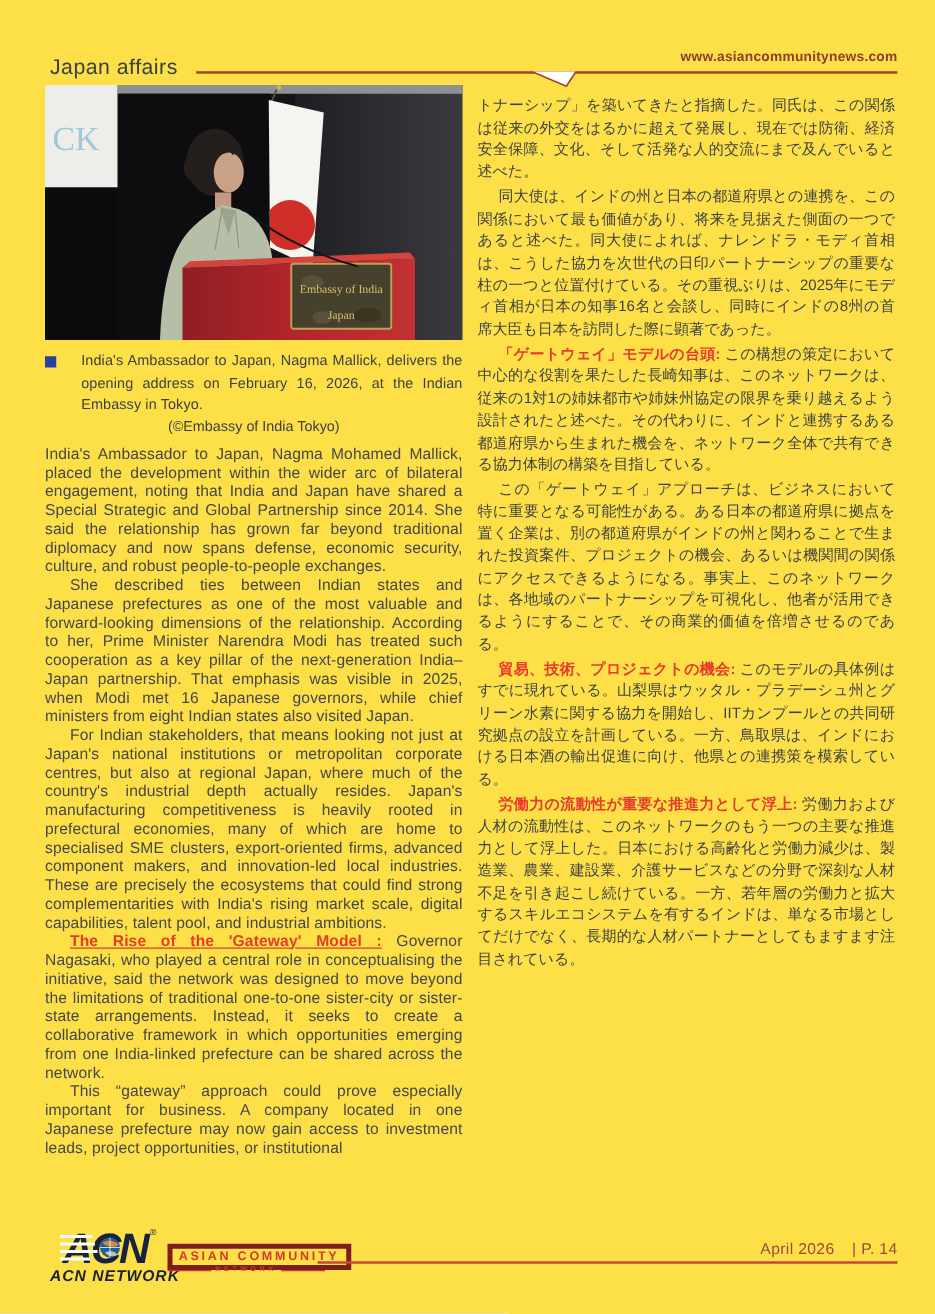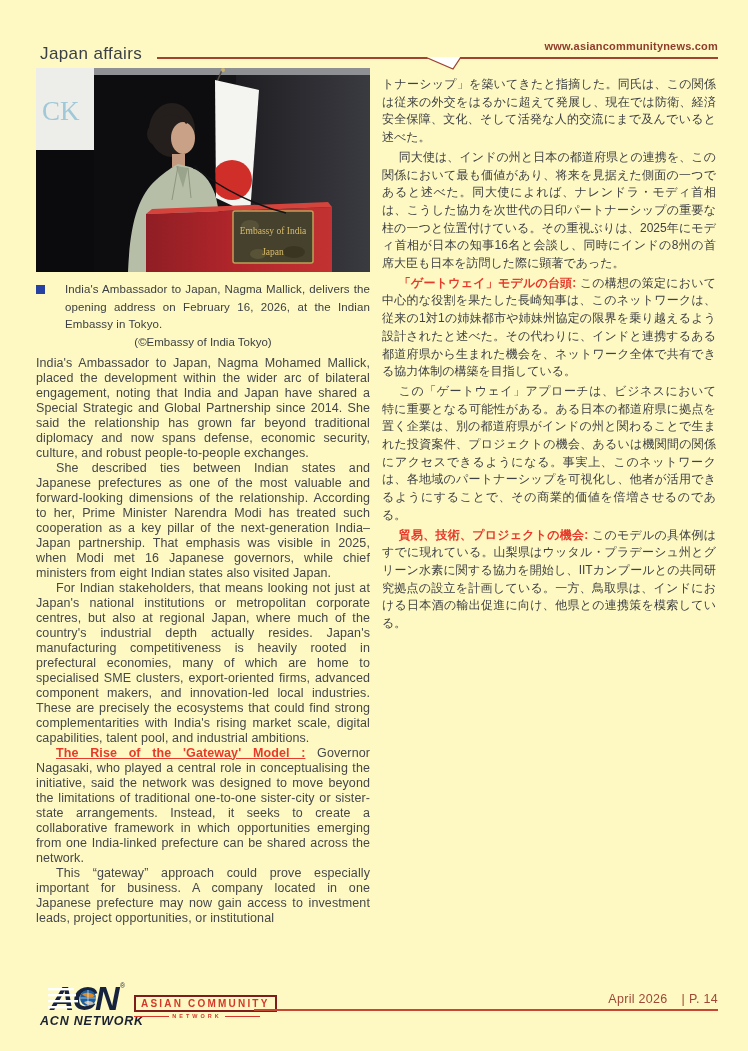--- a/index.html
+++ b/index.html
@@ -1,18 +1,18 @@
 <!DOCTYPE html>
 <html><head>
 <meta charset="utf-8">
 <style>
   html,body { margin:0; padding:0; background:#e9e9e9; }
   .page {
     position:relative; width:748px; height:1051px; margin:0 auto;
-    background:#fef9c3; overflow:hidden;
+    background:#fde047; overflow:hidden;
     font-family:"Liberation Sans", sans-serif;
   }
   
   .section-title {
     position:absolute; left:40px; top:44px;
     font-size:17px; letter-spacing:.4px; color:#3a4046;
   }
   .header-rule {
     position:absolute; left:157px; top:57px; width:561px; height:1.5px;
     background:#a0432f;
@@ -48,21 +48,21 @@
   .para-jp:not(:first-child) { text-indent:1.4em; }
   .lead-jp { color:#e63a2b; font-weight:bold; }
   
   .acn-logo { position:absolute; left:48px; top:980px; }
   .logo-name {
     position:absolute; left:40px; top:1014px;
     font-size:12.5px; font-weight:bold; letter-spacing:.8px; color:#1a2130;font-style:italic;
   }
   .network-box {
     position:absolute; left:134px; top:995px;
-    border:2px solid #7f1d1d; padding:1px 5px; white-space:nowrap;
+    border:4px solid #7f1d1d; padding:1px 5px; white-space:nowrap;
     font-size:10px; font-weight:bold; letter-spacing:2.2px; color:#d5382a;
   }
   .network-sub {
     position:absolute; left:134px; top:1013px; width:126px;
     display:flex; align-items:center; gap:3px;
     font-size:5.5px; font-weight:bold; letter-spacing:3px; color:#d5382a;
   }
   .network-sub .dash { flex:1; height:1px; background:#d5382a; }
   .footer-rule {
     position:absolute; left:254px; top:1009px; width:464px; height:2px;
@@ -160,20 +160,21 @@
         <p class="para-en">This “gateway” approach could prove especially important for business. A company located in one Japanese prefecture may now gain access to investment leads, project opportunities, or institutional</p>
       </div>
   </div>
 
   <div class="col-right" id="col-jp">
       <p class="para-jp">トナーシップ」を築いてきたと指摘した。同氏は、この関係は従来の外交をはるかに超えて発展し、現在では防衛、経済安全保障、文化、そして活発な人的交流にまで及んでいると述べた。</p>
       <p class="para-jp">同大使は、インドの州と日本の都道府県との連携を、この関係において最も価値があり、将来を見据えた側面の一つであると述べた。同大使によれば、ナレンドラ・モディ首相は、こうした協力を次世代の日印パートナーシップの重要な柱の一つと位置付けている。その重視ぶりは、2025年にモディ首相が日本の知事16名と会談し、同時にインドの8州の首席大臣も日本を訪問した際に顕著であった。</p>
       <p class="para-jp"><span class="lead-jp">「ゲートウェイ」モデルの台頭:</span> この構想の策定において中心的な役割を果たした長崎知事は、このネットワークは、従来の1対1の姉妹都市や姉妹州協定の限界を乗り越えるよう設計されたと述べた。その代わりに、インドと連携するある都道府県から生まれた機会を、ネットワーク全体で共有できる協力体制の構築を目指している。</p>
       <p class="para-jp">この「ゲートウェイ」アプローチは、ビジネスにおいて特に重要となる可能性がある。ある日本の都道府県に拠点を置く企業は、別の都道府県がインドの州と関わることで生まれた投資案件、プロジェクトの機会、あるいは機関間の関係にアクセスできるようになる。事実上、このネットワークは、各地域のパートナーシップを可視化し、他者が活用できるようにすることで、その商業的価値を倍増させるのである。</p>
       <p class="para-jp"><span class="lead-jp">貿易、技術、プロジェクトの機会:</span> このモデルの具体例はすでに現れている。山梨県はウッタル・プラデーシュ州とグリーン水素に関する協力を開始し、IITカンプールとの共同研究拠点の設立を計画している。一方、鳥取県は、インドにおける日本酒の輸出促進に向け、他県との連携策を模索している。</p>
+      <p class="para-jp"><span class="lead-jp">労働力の流動性が重要な推進力として浮上:</span> 労働力および人材の流動性は、このネットワークのもう一つの主要な推進力として浮上した。日本における高齢化と労働力減少は、製造業、農業、建設業、介護サービスなどの分野で深刻な人材不足を引き起こし続けている。一方、若年層の労働力と拡大するスキルエコシステムを有するインドは、単なる市場としてだけでなく、長期的な人材パートナーとしてもますます注目されている。</p>
     </div>
 
   <svg class="acn-logo" width="92" height="36" viewBox="0 0 92 36">
     <text x="2" y="30" font-family="Liberation Sans, sans-serif" font-style="italic" font-weight="bold" font-size="34" letter-spacing="-2" fill="#17233d">ACN</text>
     <rect x="0" y="8" width="26" height="2.4" fill="#ffffff"></rect>
     <rect x="0" y="14" width="28" height="2.4" fill="#ffffff"></rect>
     <rect x="0" y="20" width="30" height="2.4" fill="#ffffff"></rect>
     <rect x="0" y="26" width="24" height="2.4" fill="#ffffff"></rect>
     <circle cx="40" cy="18" r="8" fill="#1a5fa0"></circle>
     <path d="M 34,14 C 38,12 44,12 47,16 C 44,18 37,18 34,14 Z" fill="#d88a2c"></path>

